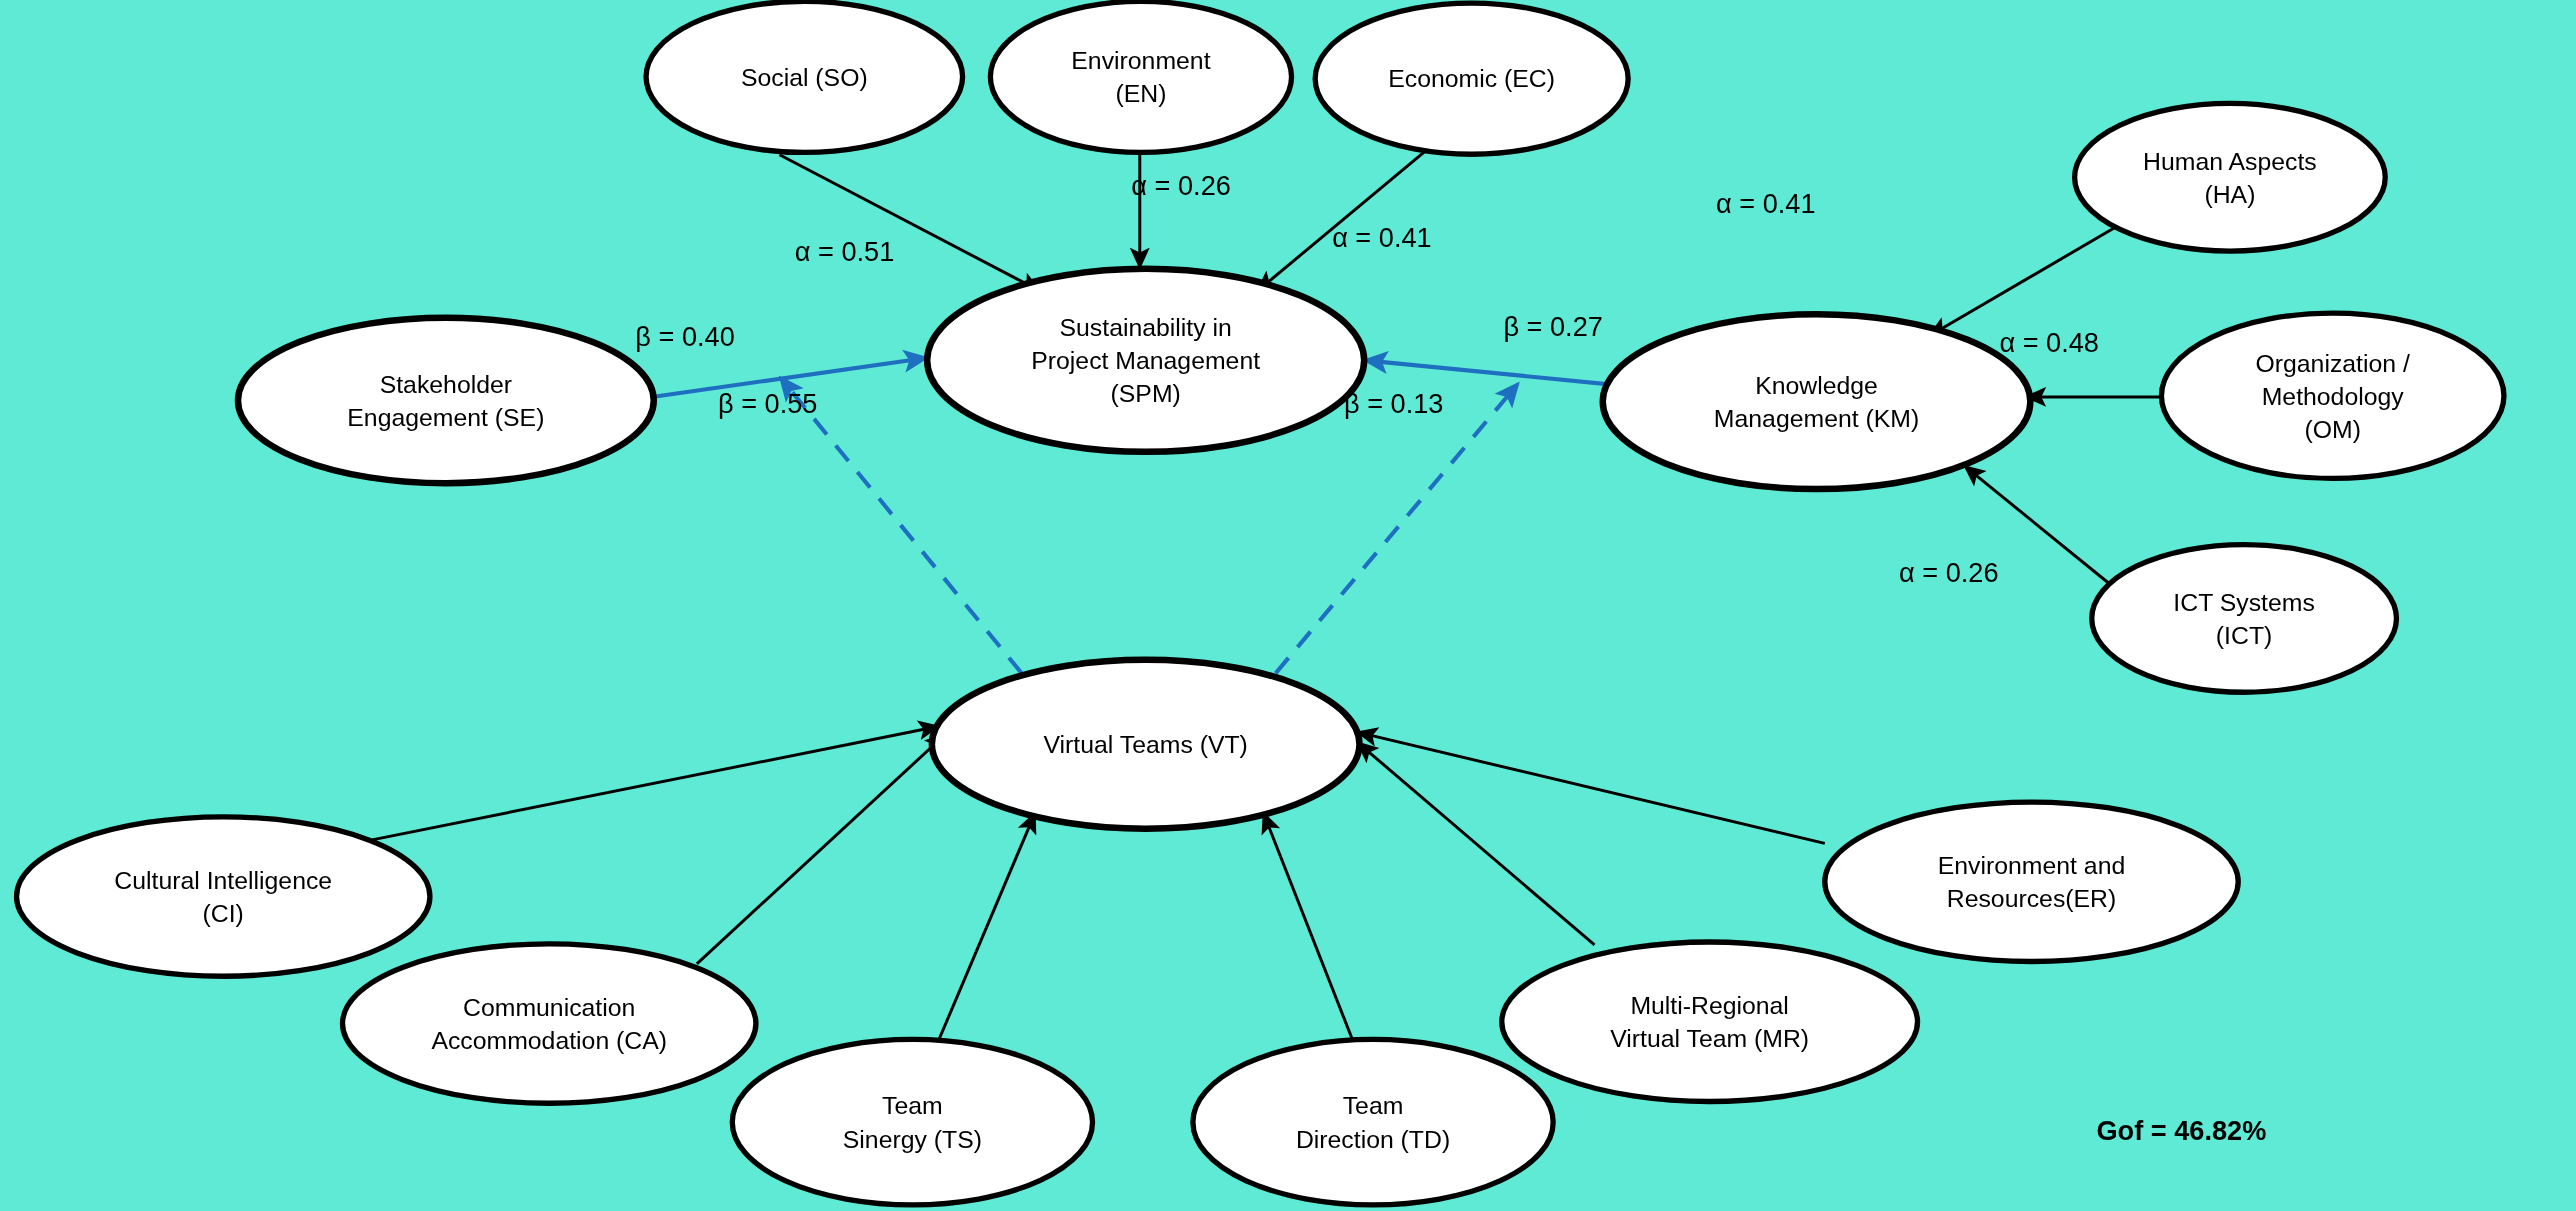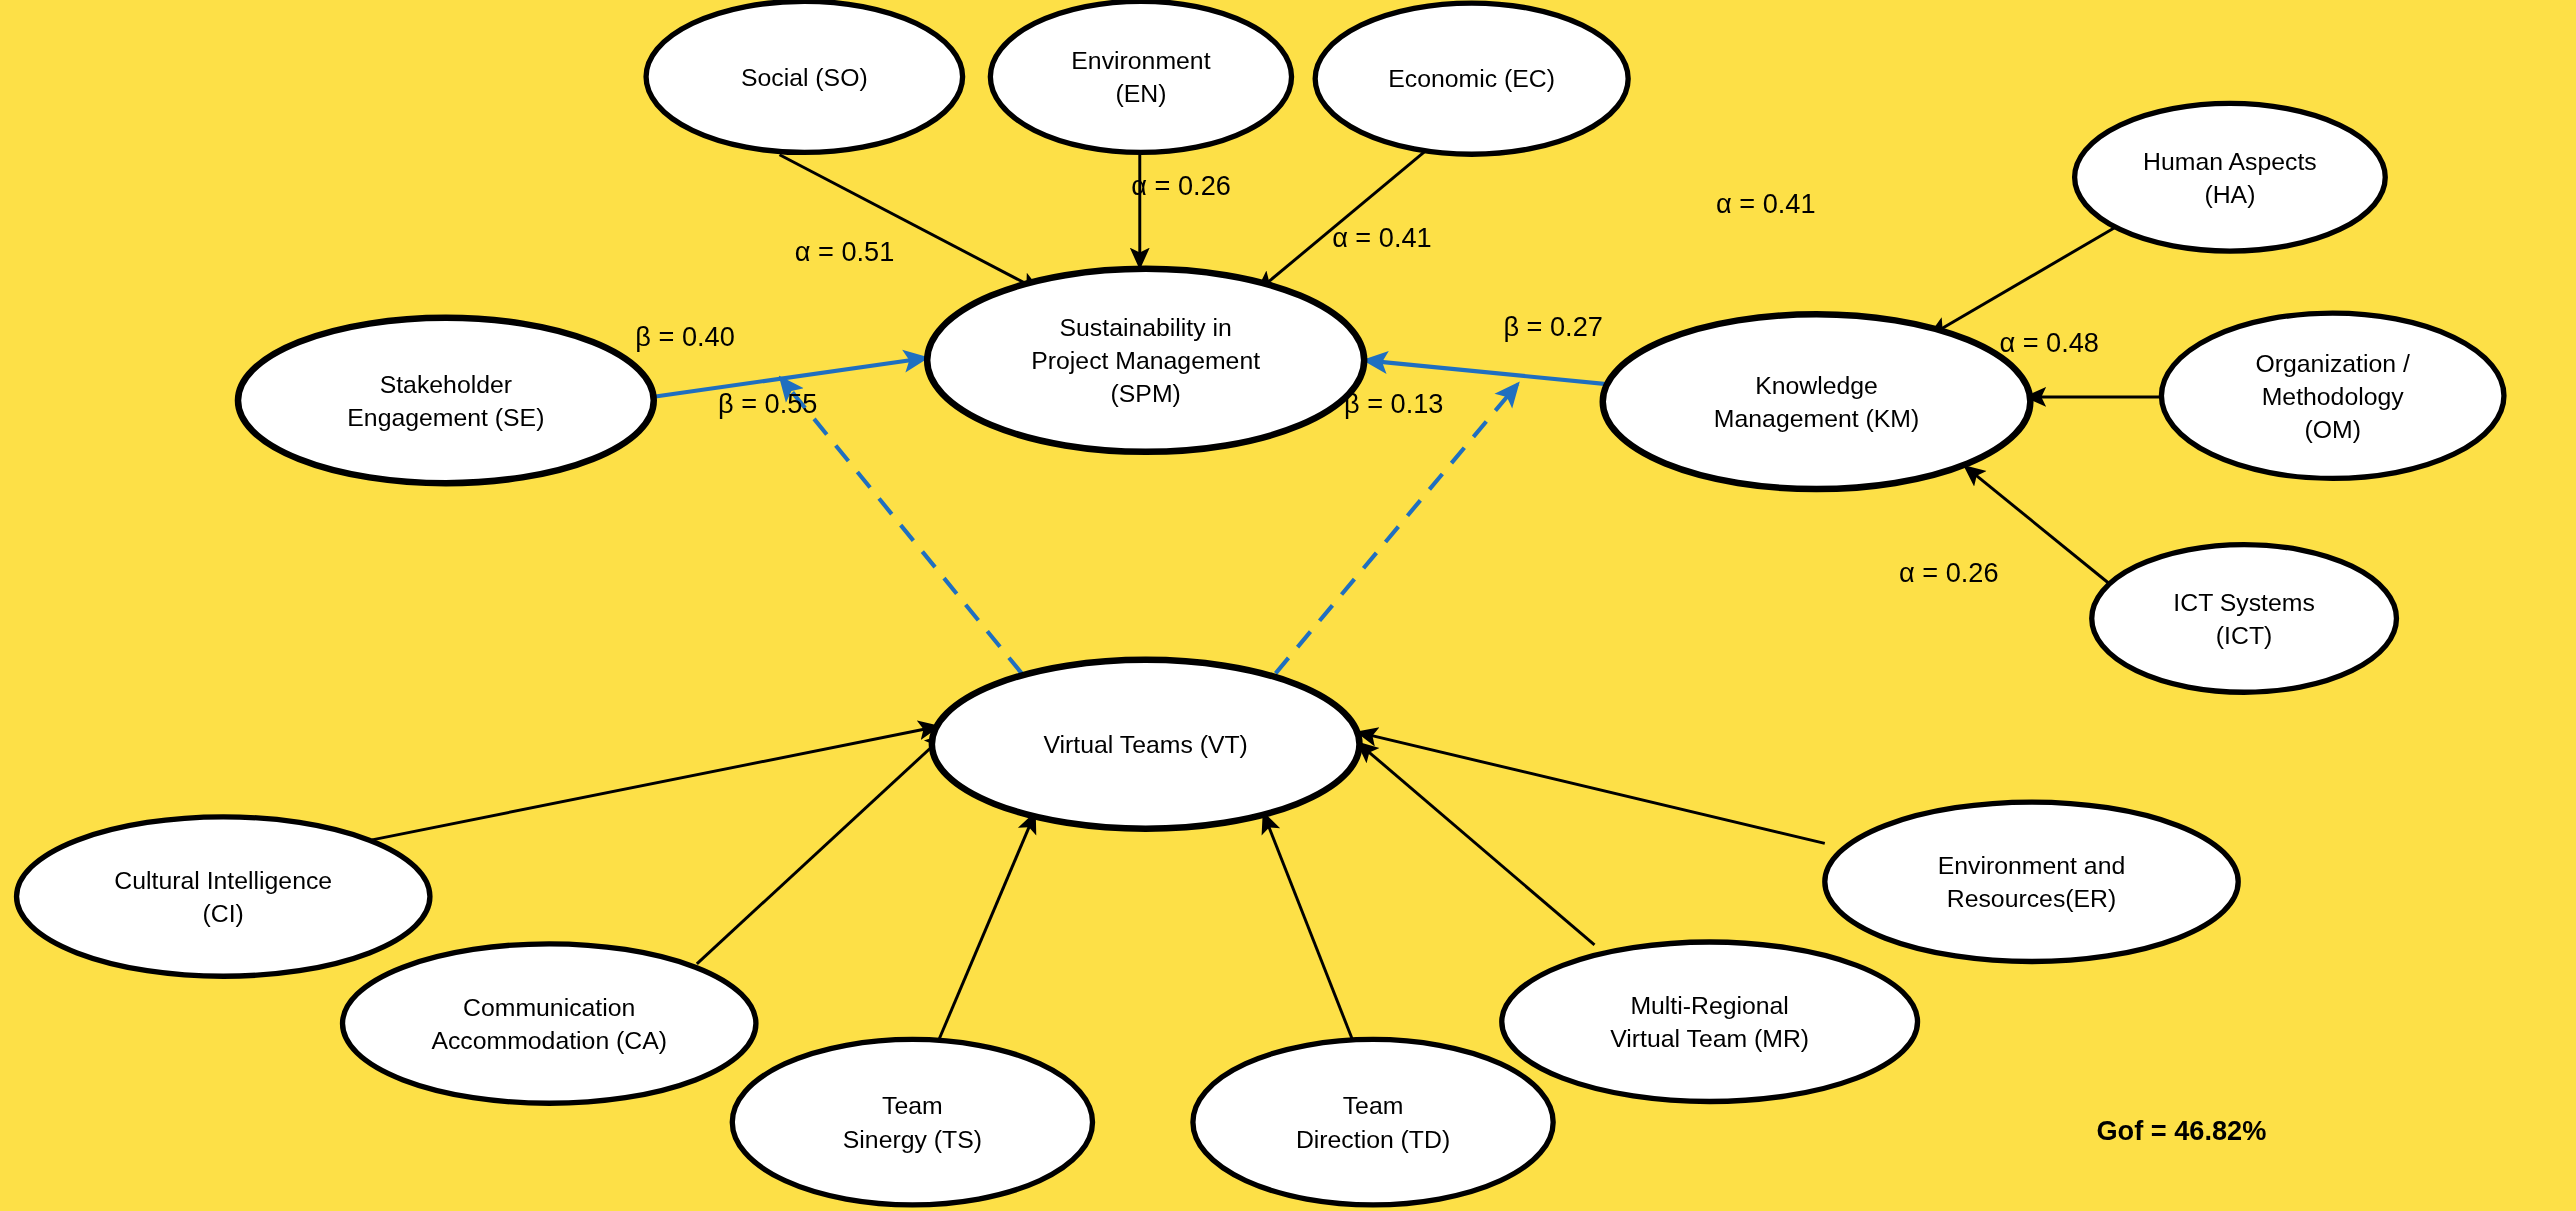--- a/index.html
+++ b/index.html
@@ -1,17 +1,17 @@
 <!DOCTYPE html>
 <html style="font-size:9.4px"><head>
 <meta charset="utf-8">
 <style>
   html,body{margin:0;padding:0;background:#ffffff;}
   body{font-family:"Liberation Sans", sans-serif;}
-  #stage{position:relative;width:2576px;height:1212px;background:#fde047;overflow:hidden;}
+  #stage{position:relative;width:2576px;height:1212px;background:#5eead4;overflow:hidden;}
   #sem-svg{position:absolute;left:0;top:0;width:2576px;height:1212px;}
   .node-text{font-family:"Liberation Sans", sans-serif;font-size:42px;fill:#000000;}
   .edge-label{font-family:"Liberation Sans", sans-serif;font-size:46px;fill:#000000;}
   .fit-label{font-family:"Liberation Sans", sans-serif;font-size:46px;font-weight:bold;fill:#000000;}
   ellipse.node-shape{fill:#ffffff;stroke:#000000;}
   path.edge-line,line.edge-line{fill:none;}
 </style>
 </head>
 <body>
 

